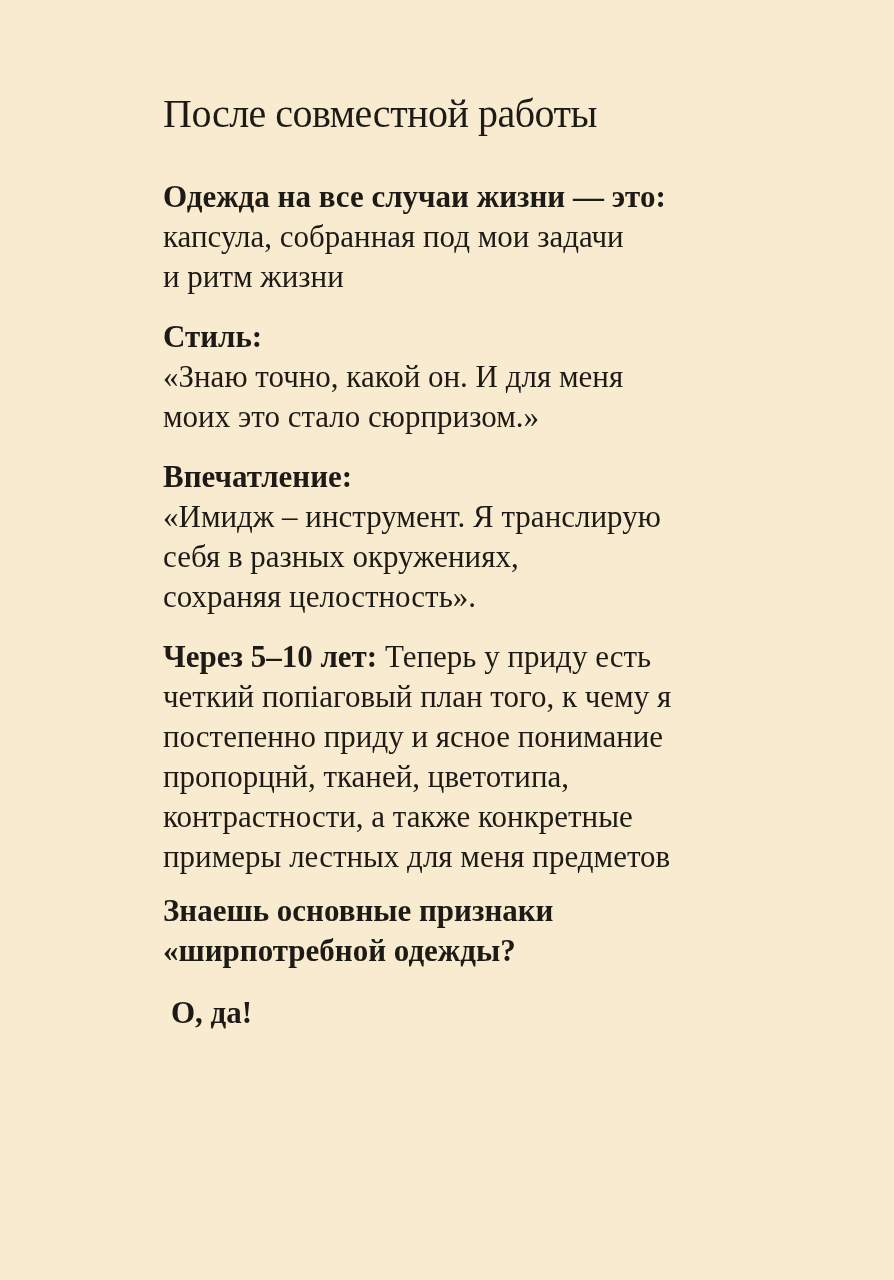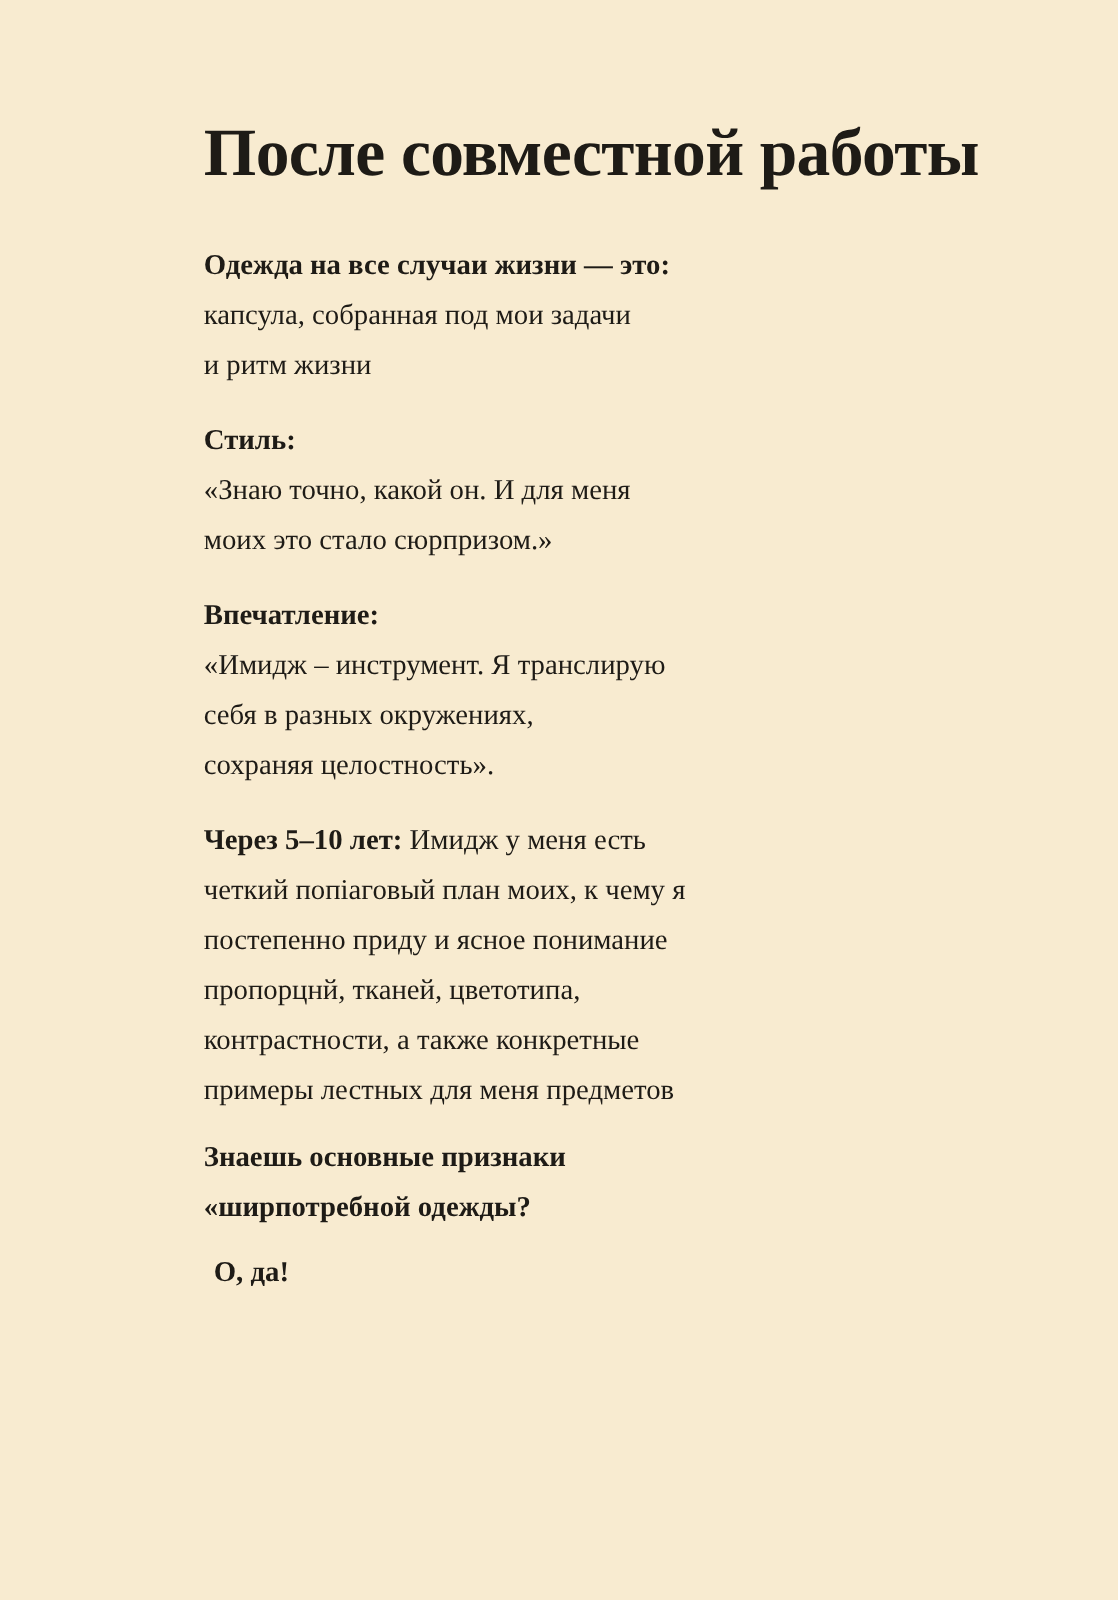--- a/index.html
+++ b/index.html
@@ -15,35 +15,35 @@
     overflow: hidden;
     position: relative;
   }
   .page {
     position: absolute;
     left: 163px;
     top: 92px;
     width: 660px;
   }
   .title {
-    font-size: 54px;
+    font-size: 40px;
     line-height: 1.12;
-    font-weight: 700;
+    font-weight: 400;
     margin: 0 0 40px 0;
     white-space: nowrap;
     letter-spacing: -0.5px;
   }
   .paras .para {
     margin: 0 0 20px 0;
-    font-size: 23px;
+    font-size: 31px;
     line-height: 40px;
   }
   .paras .para:nth-child(2) { }
   .paras .para:nth-child(4) { margin-bottom: 14px; }
-  .paras .para:nth-child(5) { margin-bottom: 12px; }
+  .paras .para:nth-child(5) { margin-bottom: 22px; }
   .paras .para.indent { padding-left: 8px; }
   .line {
     white-space: nowrap;
   }
   .r { font-weight: 400; }
   .r.b { font-weight: 700; }
 </style>
 </head>
 <body style="background: rgb(248, 235, 208); color: rgb(30, 27, 22);">
 
@@ -60,22 +60,22 @@
         <div class="line"><span class="r">«Знаю точно, какой он. И для меня</span></div>
         <div class="line"><span class="r">моих это стало сюрпризом.»</span></div>
       </div>
       <div class="para">
         <div class="line"><span class="r b">Впечатление:</span></div>
         <div class="line"><span class="r">«Имидж – инструмент. Я транслирую</span></div>
         <div class="line"><span class="r">себя в разных окружениях,</span></div>
         <div class="line"><span class="r">сохраняя целостность».</span></div>
       </div>
       <div class="para">
-        <div class="line"><span class="r b">Через 5–10 лет: </span><span class="r">Имидж у меня есть</span></div>
-        <div class="line"><span class="r">четкий попіаговый план моих, к чему я</span></div>
+        <div class="line"><span class="r b">Через 5–10 лет: </span><span class="r">Теперь у приду есть</span></div>
+        <div class="line"><span class="r">четкий попіаговый план того, к чему я</span></div>
         <div class="line"><span class="r">постепенно приду и ясное понимание</span></div>
         <div class="line"><span class="r">пропорцнй, тканей, цветотипа,</span></div>
         <div class="line"><span class="r">контрастности, а также конкретные</span></div>
         <div class="line"><span class="r">примеры лестных для меня предметов</span></div>
       </div>
       <div class="para">
         <div class="line"><span class="r b">Знаешь основные признаки</span></div>
         <div class="line"><span class="r b">«ширпотребной одежды?</span></div>
       </div>
       <div class="para indent">

